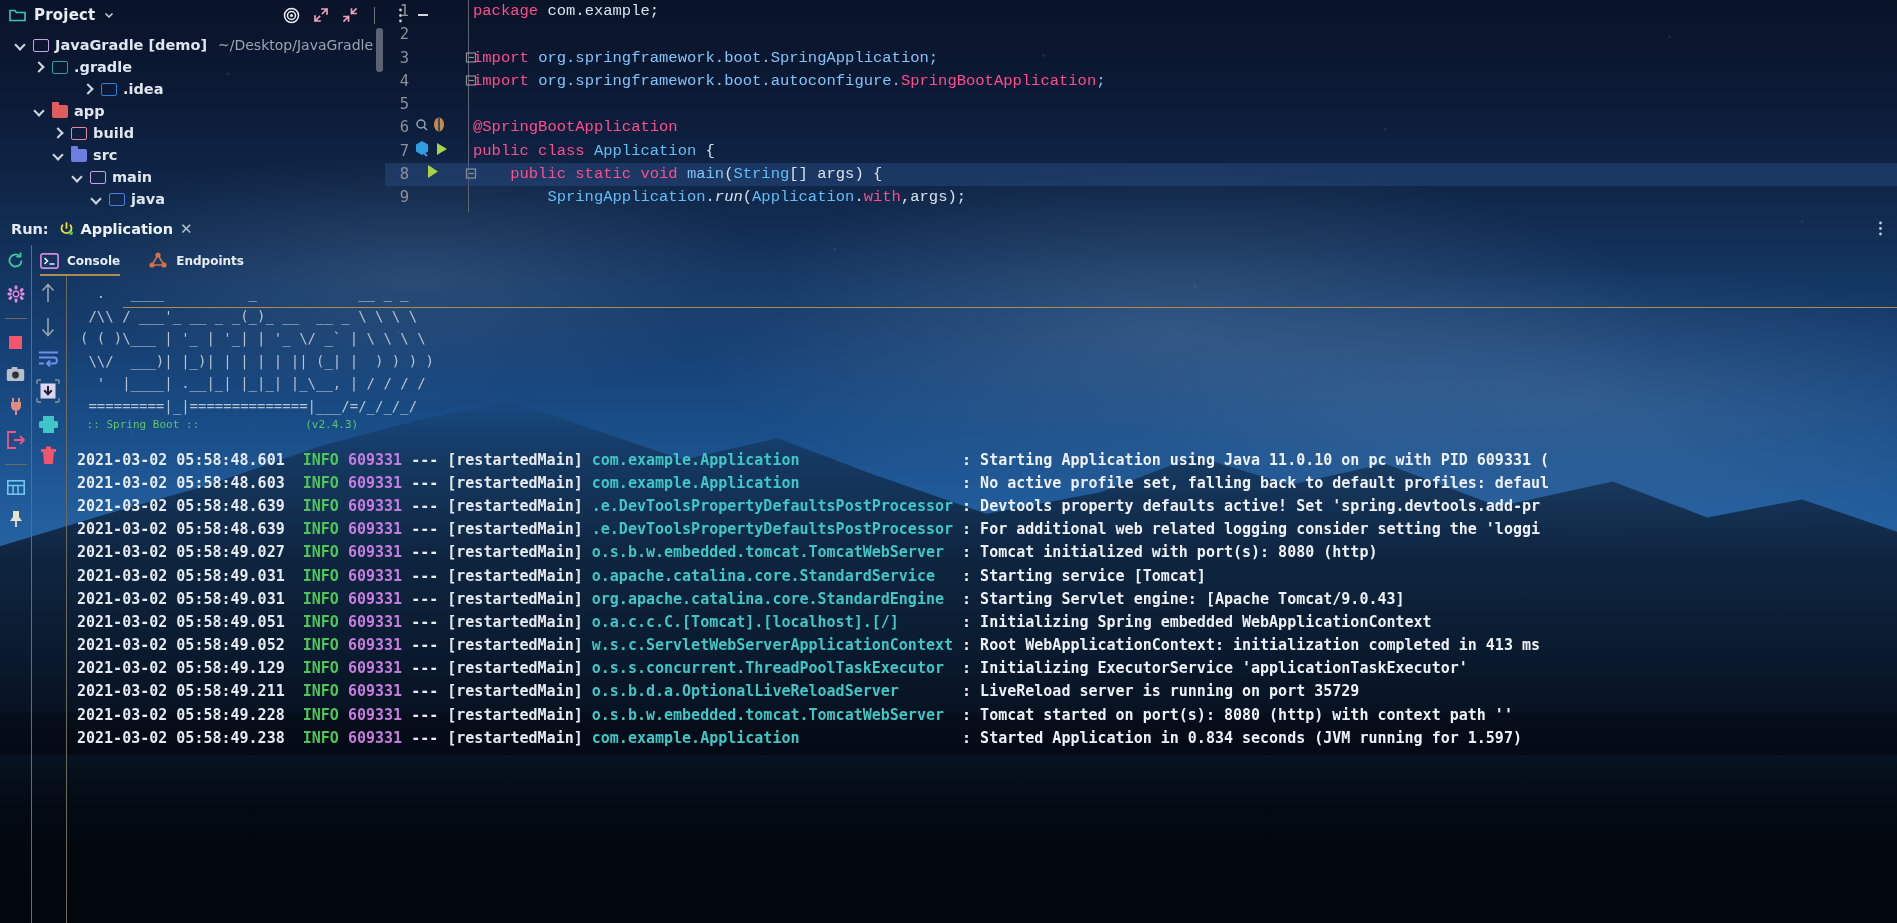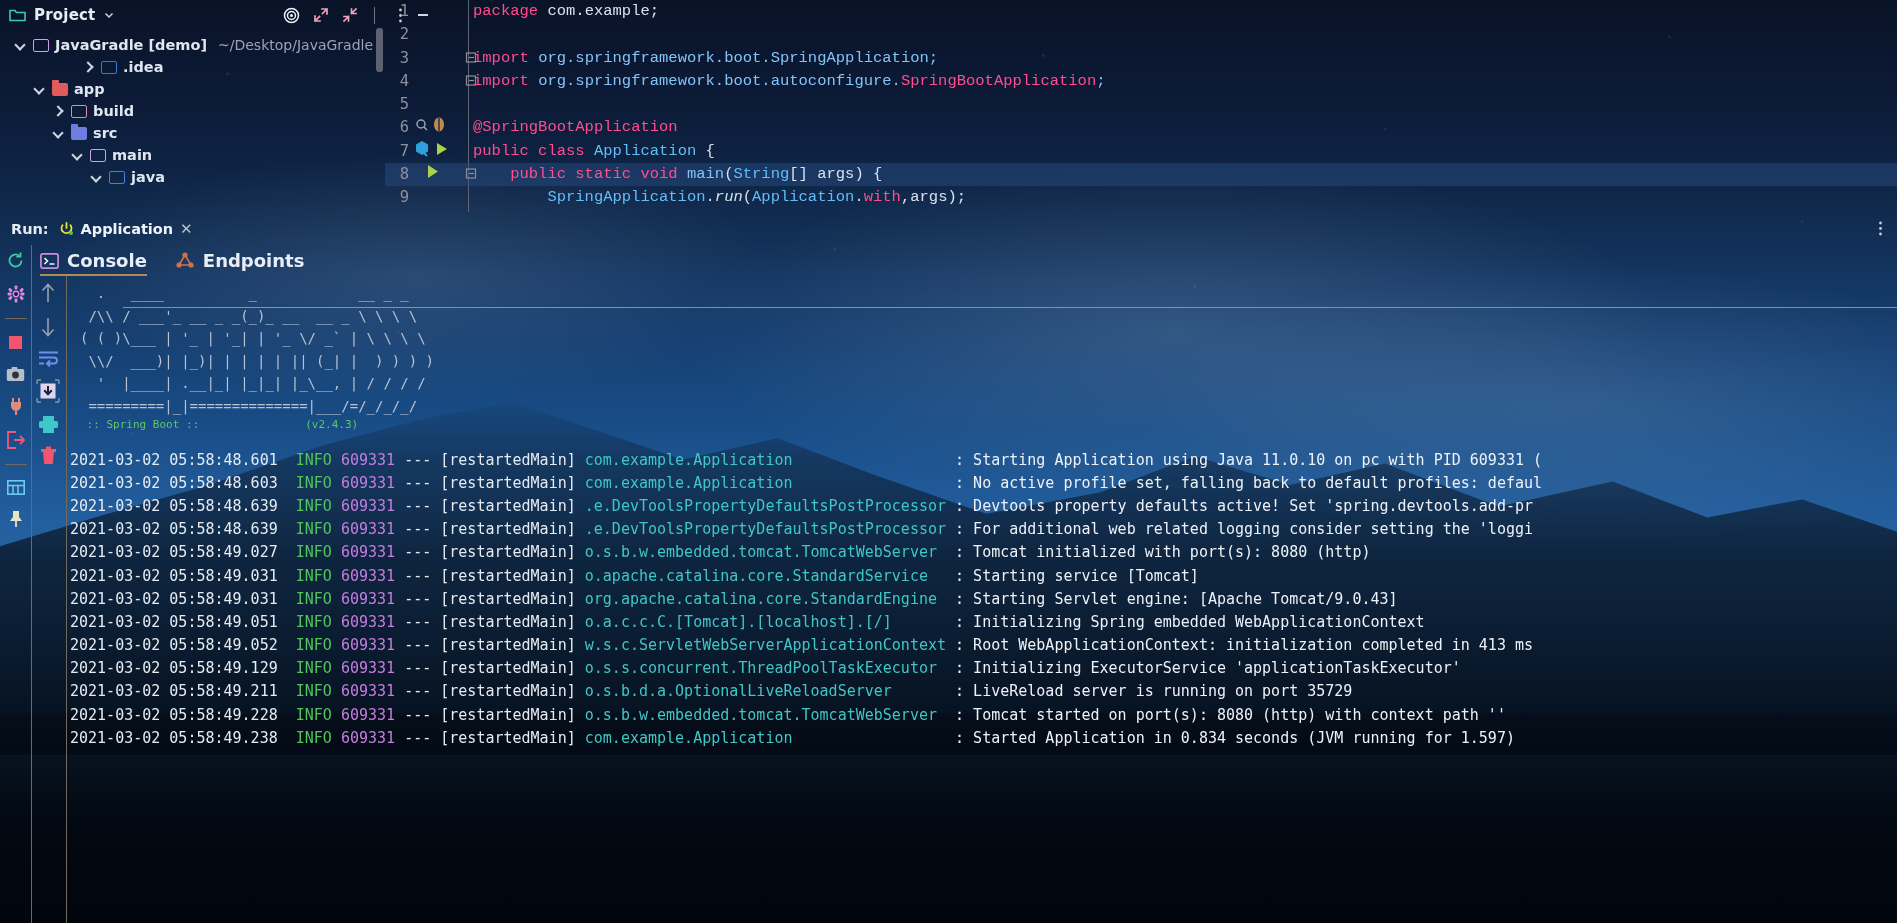--- a/index.html
+++ b/index.html
@@ -94,34 +94,34 @@
   
   #run { position:absolute; left:0; top:212px; right:0; bottom:0; }
   .run-header { height:33px; display:flex; align-items:center; padding-left:11px; gap:10px; }
   .run-label { color:#e4eaf3; font-family:"DejaVu Sans", sans-serif; font-weight:bold; font-size:14.5px; }
   .run-tab { display:flex; align-items:center; gap:7px; }
   .run-tab-name { color:#eef3fa; font-family:"DejaVu Sans", sans-serif; font-weight:bold; font-size:14.5px; }
   .close-x { color:#b9c1cd; font-size:15px; font-family:"DejaVu Sans", sans-serif; }
   .run-menu { margin-left:auto; margin-right:14px; color:#c6ccd6; font-size:17px; letter-spacing:0; }
 
   .tabs-row { display:flex; align-items:center; height:31px; padding-left:40px; gap:28px; position:relative; }
-  .tab { display:flex; align-items:center; gap:8px; color:#e9eef6; font-family:"DejaVu Sans", sans-serif; font-weight:bold; font-size:18px; height:31px; }
+  .tab { display:flex; align-items:center; gap:8px; color:#e9eef6; font-family:"DejaVu Sans", sans-serif; font-weight:bold; font-size:12px; height:31px; }
   .tab.active { box-shadow: inset 0 -2px 0 0 #b08a52; }
 
   .side-rail { position:absolute; left:0; top:33px; width:31px; bottom:0; display:flex; flex-direction:column; align-items:center; padding-top:6px; gap:15px; }
   .rail-div { width:22px; height:1px; background:#6f6a5c; }
   .run-rail2 { position:absolute; left:31px; top:64px; width:34px; bottom:0; display:flex; flex-direction:column; align-items:center; padding-top:6px; gap:12px; }
   .rail-sep-v { position:absolute; left:31px; top:33px; bottom:0; width:1px; background:#6f6a5c; }
   .rail-sep-v2 { position:absolute; left:66px; top:64px; bottom:0; width:1px; background:#6f6a5c; }
   .tabs-underline { position:absolute; left:123px; right:0; top:95px; height:1px; background:#b08a52; }
 
   .console { position:absolute; left:68px; top:64px; right:0; bottom:0; overflow:hidden; }
   .banner { color:#b8c2d0; font-size:14px; line-height:22.6px; white-space:pre; padding-left:12px; padding-top:6px; }
   .banner-foot { color:#5fc66a; font-size:11px; white-space:pre; padding-left:12px; }
-  .logs { padding-left:2px; padding-top:18px; font-size:15px; line-height:23.2px; white-space:pre; }
+  .logs { padding-left:9px; padding-top:18px; font-size:15px; line-height:23.2px; white-space:pre;font-weight:bold; }
   .logline { height:23.2px; }
   .t-ts { color:#e6ebf2; }
   .t-lvl { color:#4fc55b; }
   .t-pid { color:#c77ce0; }
   .t-dash { color:#e6ebf2; }
   .t-thr { color:#e6ebf2; }
   .t-log { color:#3fc7c7; }
   .t-msg { color:#eef2f8; }
 
   svg { display:block; }
@@ -170,20 +170,25 @@
         </span>
         <span class="vsep"></span>
       </div>
     </div>
     <div class="tree" id="tree-host">
         <div class="node" style="padding-left: 14px;">
           <span class="arrow d"></span>
           <span class="fic" style="background: transparent; border: 1.8px solid rgb(201, 163, 232);"></span>
           <span>JavaGradle [demo]</span>
           <span class="path">~/Desktop/JavaGradle</span>
+        </div>
+        <div class="node" style="padding-left: 33px;">
+          <span class="arrow r"></span>
+          <span class="fic" style="background: transparent; border: 1.8px solid rgb(42, 161, 152);"></span>
+          <span>.gradle</span>
         </div>
         <div class="node" style="padding-left: 36px; margin-left: 46px;">
           <span class="arrow r"></span>
           <span class="fic" style="background: transparent; border: 1.8px solid rgb(43, 127, 212);"></span>
           <span>.idea</span>
         </div>
         <div class="node" style="padding-left: 33px;">
           <span class="arrow d"></span>
           <span class="fic" style="background: rgb(224, 92, 92);"></span>
           <span>app</span>

